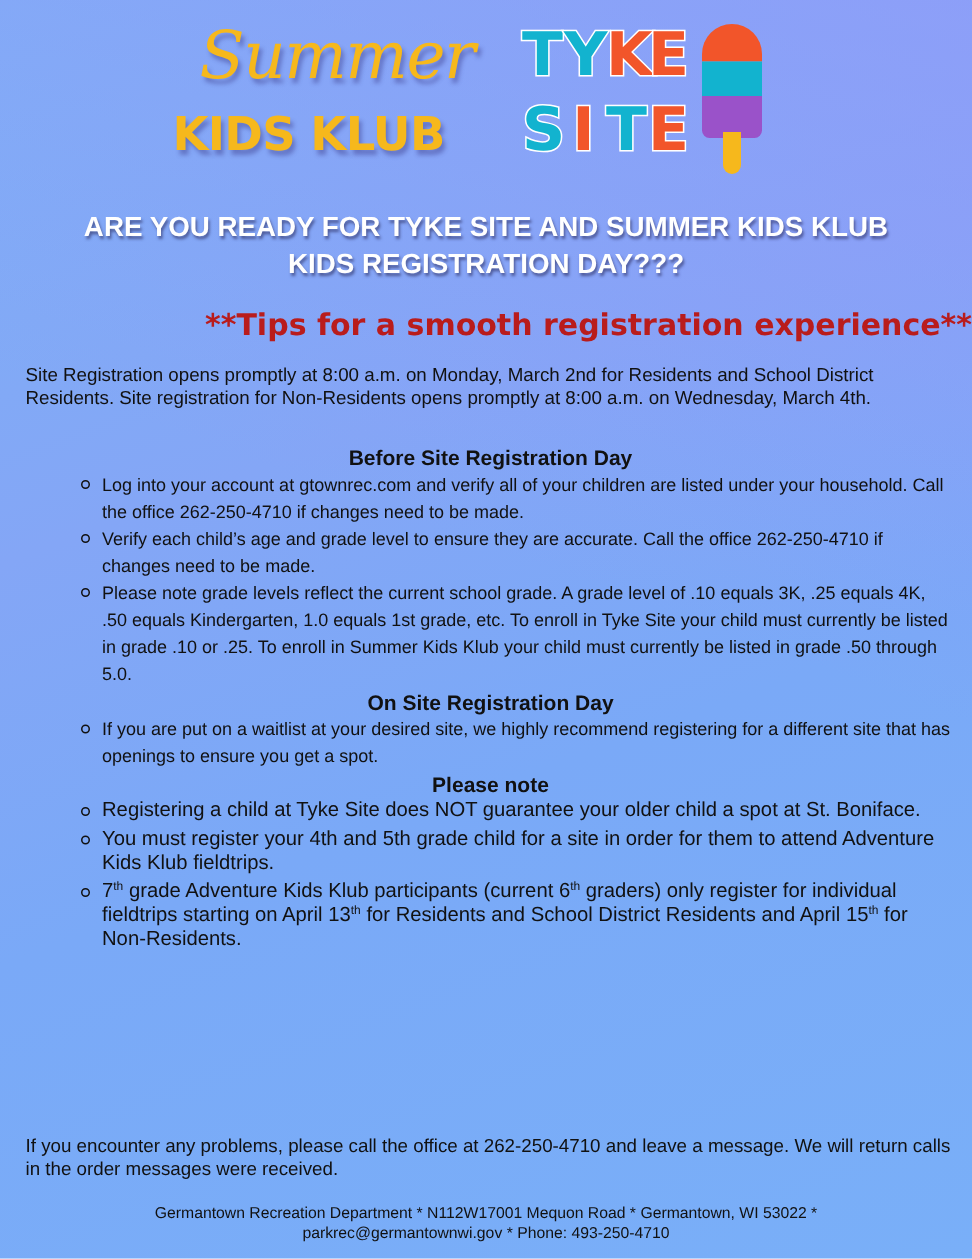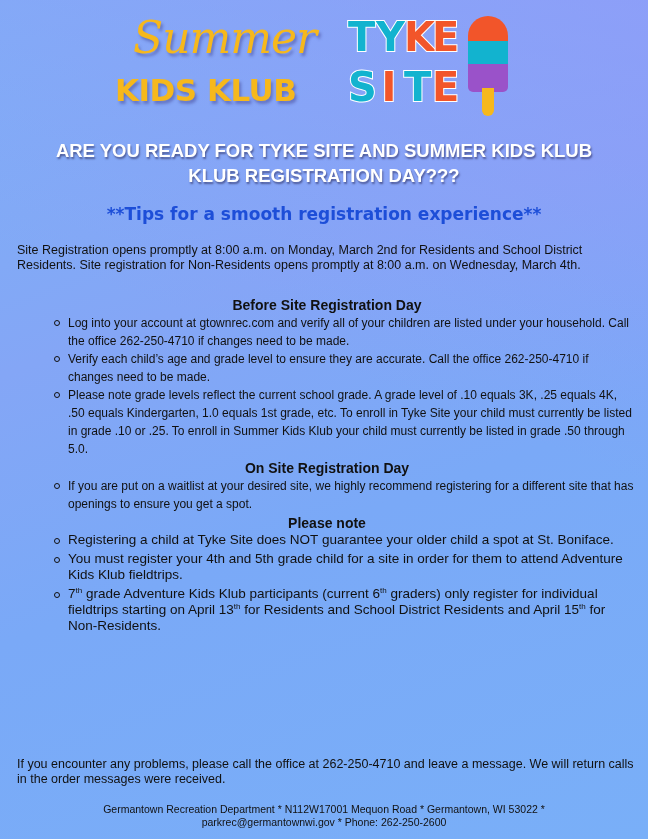--- a/index.html
+++ b/index.html
@@ -52,23 +52,23 @@
     .pop-stick { position: absolute; left: 14px; top: 72px; width: 12px; height: 28px; background: #f6b81c; border-radius: 0 0 6px 6px; }
 
     
     .main-title {
       position: absolute; left: 0; top: 138px; width: 648px; text-align: center;
       color: #ffffff; font-family: "Liberation Sans", sans-serif; font-weight: bold;
       font-size: 18.5px; line-height: 25px;
       text-shadow: 1px 2px 2px rgba(40,40,90,0.6);
     }
     .subtitle {
-      position: absolute; left: 0; top: 204px; width: 648px; text-align: center;
+      position: absolute; left: 0; top: 204px; width: 648px; text-align: right;
       font-family: "DejaVu Sans", sans-serif; font-weight: bold;
-      font-size: 17px; color: #1d4ed8;
+      font-size: 20px; color: #b91c1c;
     }
 
     
     .content { position: absolute; left: 17px; top: 243px; width: 620px; font-size: 12.5px; line-height: 15px; color: #111; }
     .intro { margin-bottom: 24px; }
     .section-heading { font-weight: bold; font-size: 14px; line-height: 17px; margin-top: 2px; text-align: center; }
     ul.tips { list-style: none; padding-left: 37px; }
     ul.tips li { position: relative; padding-left: 14px; font-size: 12px; line-height: 18px; margin-bottom: 0; }
     ul.tips li::before {
       content: ""; position: absolute; left: 0; top: 6px;
@@ -112,21 +112,21 @@
           <div class="pop-mid"></div>
           <div class="pop-bot"></div>
         </div>
         <div class="pop-stick"></div>
       </div>
     </div>
   </div>
 
   <div class="main-title">
     <div>ARE YOU READY FOR TYKE SITE AND SUMMER KIDS KLUB</div>
-    <div>KLUB REGISTRATION DAY???</div>
+    <div>KIDS REGISTRATION DAY???</div>
   </div>
 
   <div class="subtitle">**Tips for a smooth registration experience**</div>
 
   <div class="content">
     <p class="intro">Site Registration opens promptly at 8:00 a.m. on Monday, March 2nd for Residents and School District Residents. Site registration for Non-Residents opens promptly at 8:00 a.m. on Wednesday, March 4th.</p>
 
     <div class="section-heading">Before Site Registration Day</div>
     <ul class="tips">
       <li>Log into your account at gtownrec.com and verify all of your children are listed under your household.  Call the office 262-250-4710 if changes need to be made.</li>
@@ -144,15 +144,15 @@
       <li>Registering a child at Tyke Site does NOT guarantee your older child a spot at St. Boniface.</li>
       <li>You must register your 4th and 5th grade child for a site in order for them to attend Adventure Kids Klub fieldtrips.</li>
       <li><span>7</span><sup>th</sup><span> grade Adventure Kids Klub participants (current 6</span><sup>th</sup><span> graders) only register for individual fieldtrips starting on April 13</span><sup>th</sup><span> for Residents and School District Residents and April 15</span><sup>th</sup><span> for Non-Residents.</span></li>
     </ul>
   </div>
 
   <p class="closing">If you encounter any problems, please call the office at 262-250-4710 and leave a message.  We will return calls in the order messages were received.</p>
 
   <div class="footer">
     <div>Germantown Recreation Department * N112W17001 Mequon Road * Germantown, WI 53022 *</div>
-    <div>parkrec@germantownwi.gov * Phone: 262-250-2600</div>
+    <div>parkrec@germantownwi.gov * Phone: 493-250-4710</div>
   </div>
 </div>
 
 </body></html>

